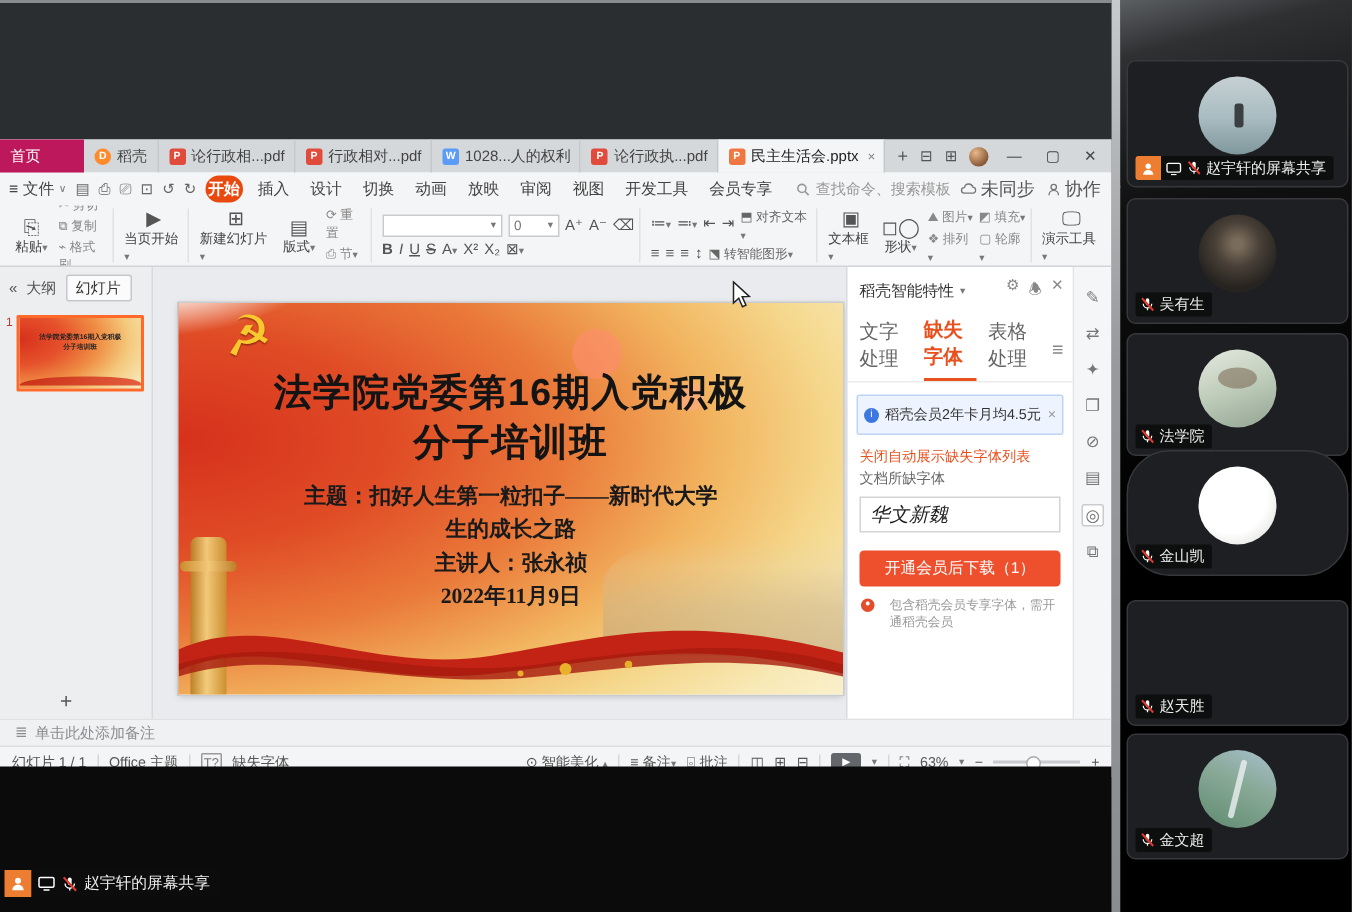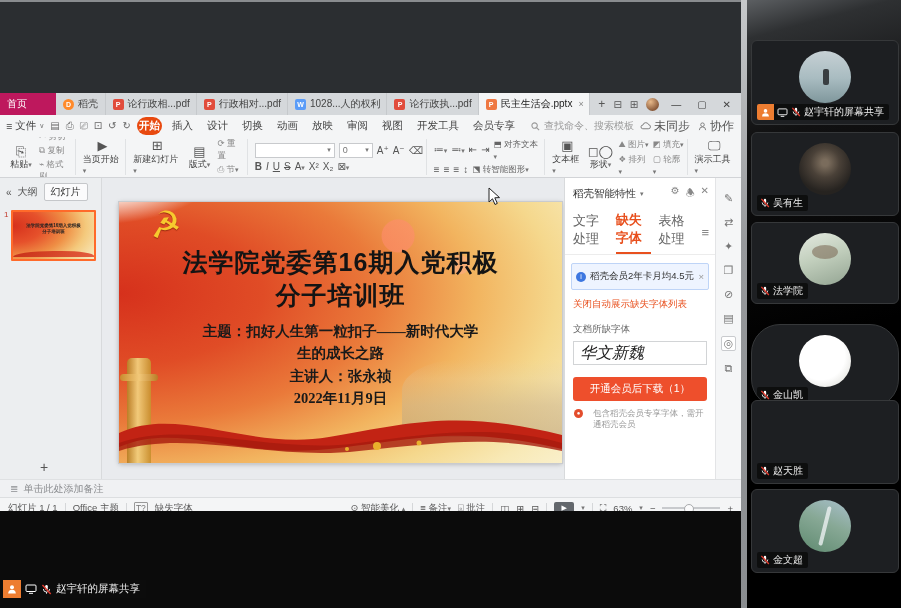--- a/index.html
+++ b/index.html
@@ -82,23 +82,23 @@
   .dp-head{display:flex;align-items:center;gap:4px;padding:7px 6px 5px 8px;font-size:10.5px;color:#333;}
   .dp-head .sp{margin-left:auto;display:flex;gap:6px;color:#888;font-size:10px;}
   .dp-tabs{display:flex;align-items:center;gap:8px;padding:4px 6px 0 8px;border-bottom:1px solid #ececec;font-size:13px;color:#666;}
   .dp-tab{padding-bottom:5px;}
   .dp-tab.on{color:#e8501e;font-weight:bold;border-bottom:2px solid #e8501e;}
   .dp-burger{margin-left:auto;color:#888;}
   .promo{margin:8px 6px 0;background:#eef4ff;border:1px solid #bed4f7;border-radius:2px;display:flex;align-items:center;gap:4px;padding:6px 4px;font-size:9.5px;color:#333;}
   .promo .i{width:10px;height:10px;border-radius:50%;background:#3d77e0;color:#fff;font-size:7px;display:inline-flex;align-items:center;justify-content:center;flex:none;}
   .promo .x{margin-left:auto;color:#999;}
   .dp-link{margin:8px 8px 0;color:#e8501e;font-size:9.5px;}
-  .dp-label{margin:12px 8px 0;color:#666;font-size:9.5px;}
+  .dp-label{margin:2px 8px 0;color:#666;font-size:9.5px;}
   .font-box{margin:5px 8px 0;border:1px solid #d2d4d6;background:#fff;height:22px;display:flex;align-items:center;padding:0 6px;
-    font-family:"Liberation Serif","DejaVu Serif",serif;font-style:italic;font-size:16px;color:#222;}
+    font-family:"Liberation Serif","DejaVu Serif",serif;font-style:italic;font-size:13px;color:#222;}
   .dl-btn{margin:12px 8px 0;background:#ee4f2c;color:#fff;border-radius:3px;height:24px;display:flex;align-items:center;justify-content:center;font-size:10.5px;}
   .dp-note{margin:7px 9px 0;display:flex;align-items:flex-start;gap:10px;color:#9a9a9a;font-size:8.5px;line-height:1.3;}
   .dp-note .d{width:9px;height:9px;border-radius:50%;background:#e34d2c;color:#fff;font-size:6px;display:inline-flex;align-items:center;justify-content:center;flex:none;margin-top:1px;}
   
   .istrip{width:25px;background:#f5f6f7;border-left:1px solid #e3e4e6;display:flex;flex-direction:column;align-items:center;padding-top:14px;gap:11px;color:#777;font-size:11px;}
   .istrip .sel{border:1px solid #c9cbce;background:#fff;border-radius:2px;padding:0 2px;}
   
   .notesbar{height:17px;background:#f0f1f3;border-top:1px solid #dfe1e3;display:flex;align-items:center;gap:5px;padding:0 10px;color:#8b8d90;font-size:10px;}
   .statusbar{height:20px;background:#f4f5f6;border-top:1px solid #dcdee0;display:flex;align-items:center;gap:7px;padding:0 8px;color:#555;font-size:9.5px;white-space:nowrap;}
   .sdiv{width:1px;height:10px;background:#d5d7d9;}
@@ -540,21 +540,21 @@
               <rect x="4.6" y="1" width="2.8" height="5.6" rx="1.4" fill="#fff"></rect>
               <path d="M2.6 5.4a3.4 3.4 0 0 0 6.8 0" fill="none" stroke="#fff" stroke-width="1"></path>
               <line x1="6" y1="8.8" x2="6" y2="10.6" stroke="#fff" stroke-width="1"></line>
               <line x1="1.6" y1="1" x2="10.6" y2="10.8" stroke="#e03a2e" stroke-width="1.6"></line>
             </svg>
         <span>法学院</span>
           </span>
       </div>
     </div>
 
-    <div class="tile" style="top:324px;height:82px;border-radius:29px;">
+    <div class="tile" style="top:300px;height:82px;border-radius:29px;">
       <div class="av av-cartoon"></div>
       <div class="tlabel">
           <span class="txt" style="border-radius:2px;">
         <svg width="10" height="10" viewBox="0 0 12 12">
               <rect x="4.6" y="1" width="2.8" height="5.6" rx="1.4" fill="#fff"></rect>
               <path d="M2.6 5.4a3.4 3.4 0 0 0 6.8 0" fill="none" stroke="#fff" stroke-width="1"></path>
               <line x1="6" y1="8.8" x2="6" y2="10.6" stroke="#fff" stroke-width="1"></line>
               <line x1="1.6" y1="1" x2="10.6" y2="10.8" stroke="#e03a2e" stroke-width="1.6"></line>
             </svg>
         <span>金山凯</span>

